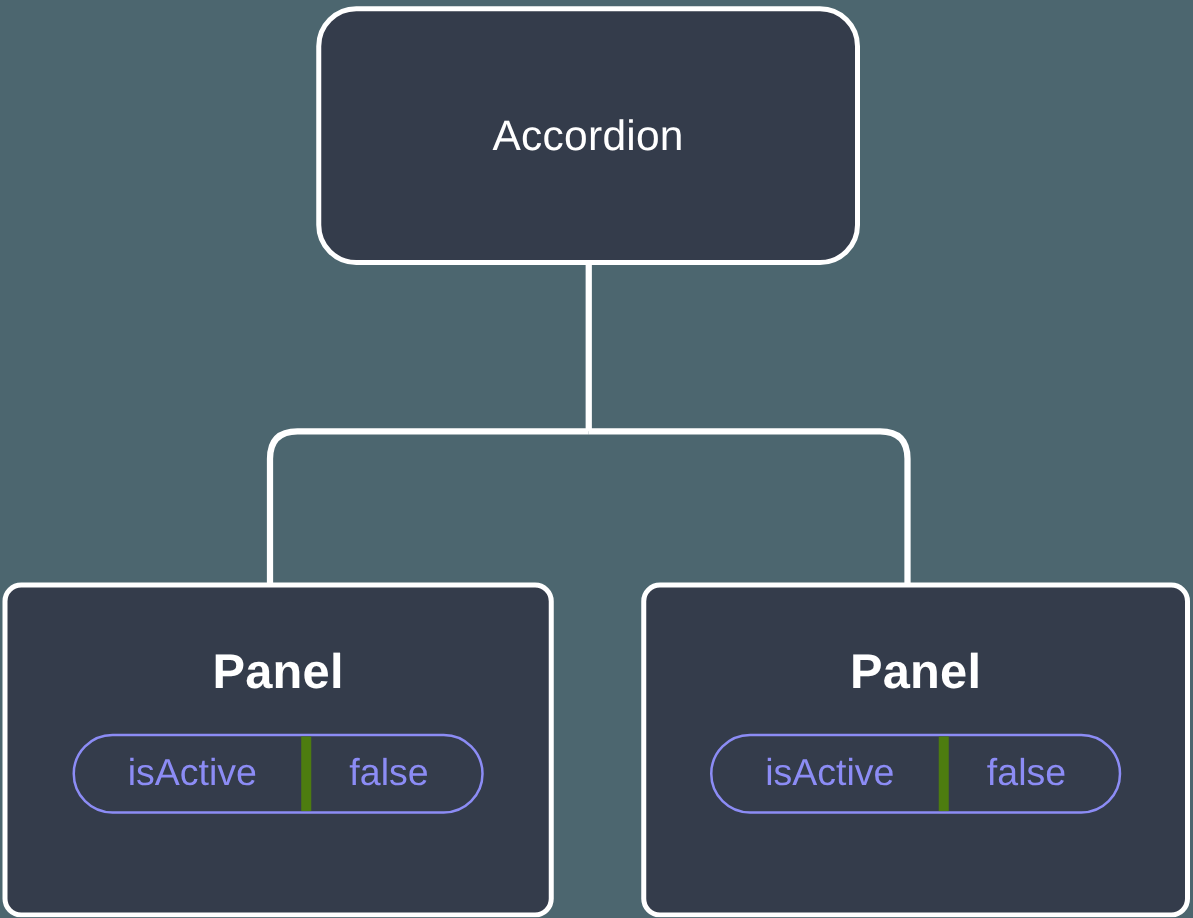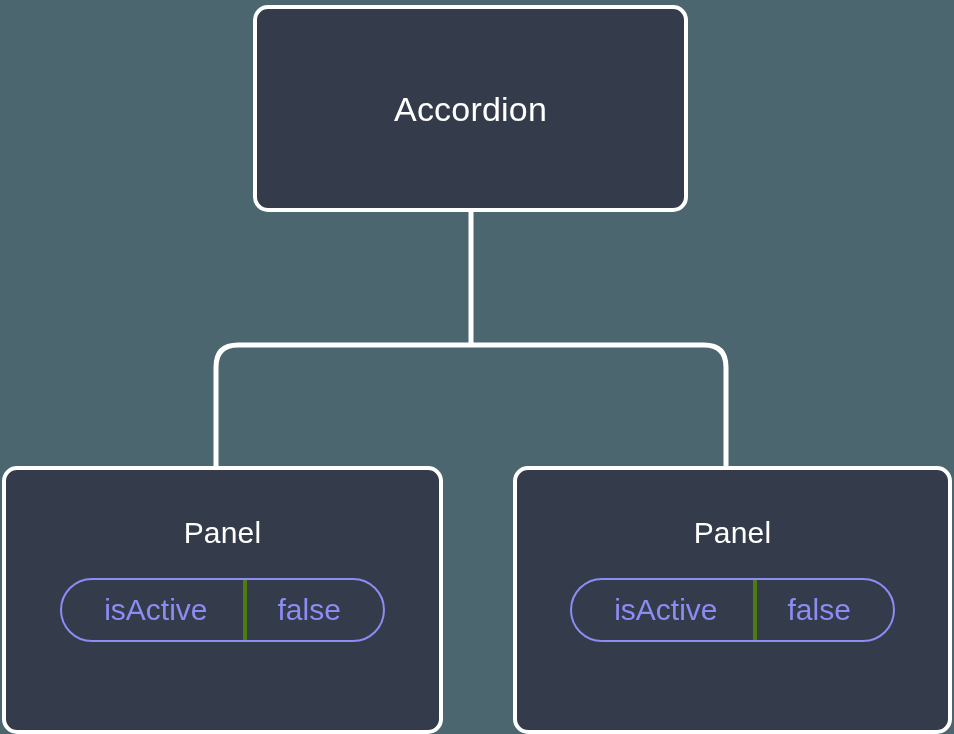--- a/index.html
+++ b/index.html
@@ -53,22 +53,22 @@
     letter-spacing: 0.2px;
     line-height: 1;
   }
 
   
   .node.child {
     justify-content: flex-start;
     padding-top: 48px;
   }
   .node.child .node-title {
-    font-size: 30px;
-    font-weight: 400;
+    font-size: 39px;
+    font-weight: 700;
     color: #FFFFFF;
     letter-spacing: 0.2px;
     line-height: 1;
     margin-bottom: 30px;
   }
 
   
   .prop-pill {
     display: flex;
     align-items: stretch;
@@ -85,38 +85,38 @@
     font-size: 30px;
     color: #8C8CF5;
     line-height: 1;
     white-space: nowrap;
   }
   .prop-key {
     padding: 0 36px 0 42px;
   }
   .prop-val {
     padding: 0 42px 0 30px;
-    border-left: 4px solid #4d7c0f;
+    border-left: 8px solid #4d7c0f;
   }
 </style>
 </head>
 <body>
 
 <div id="canvas">
 
   <svg id="edges" viewBox="0 0 954 734" width="954" height="734" aria-hidden="true">
 
     <path d="M 471 212 L 471 345" fill="none" stroke="#FFFFFF" stroke-width="5" stroke-linecap="butt"></path>
 
     <path d="M 471 345 L 238 345 Q 216 345 216 367 L 216 470" fill="none" stroke="#FFFFFF" stroke-width="5" stroke-linecap="butt" stroke-linejoin="round"></path>
 
     <path d="M 471 345 L 704 345 Q 726 345 726 367 L 726 470" fill="none" stroke="#FFFFFF" stroke-width="5" stroke-linecap="butt" stroke-linejoin="round"></path>
   </svg>
 
-  <div class="node root" style="left:253px; top:5px; width:435px; height:207px;">
+  <div class="node root" style="left:253px; top:5px; width:435px; height:207px;border-radius:32px;">
     <span class="node-title">Accordion</span>
   </div>
 
   <div class="node child" style="left:2px; top:466px; width:441px; height:268px;">
     <span class="node-title">Panel</span>
     <div class="prop-pill">
       <span class="prop-cell prop-key">isActive</span>
       <span class="prop-cell prop-val">false</span>
     </div>
   </div>

